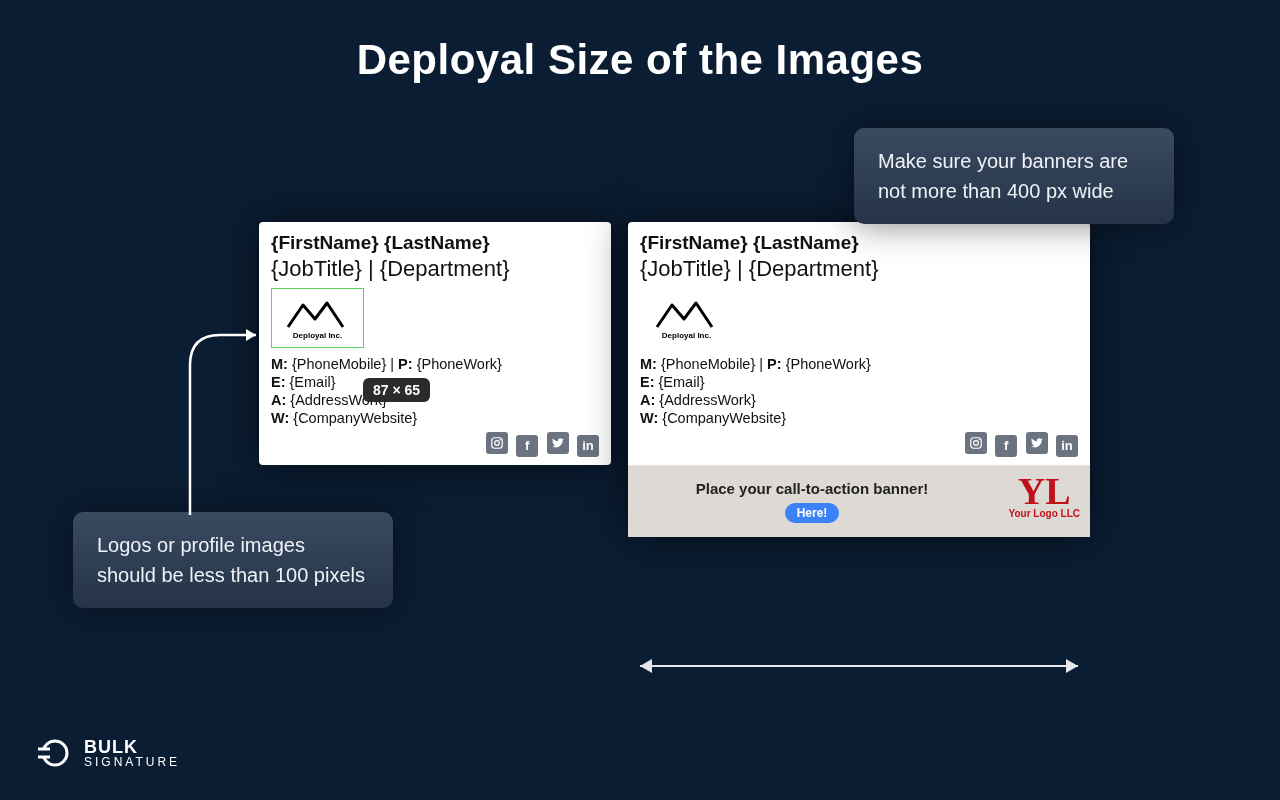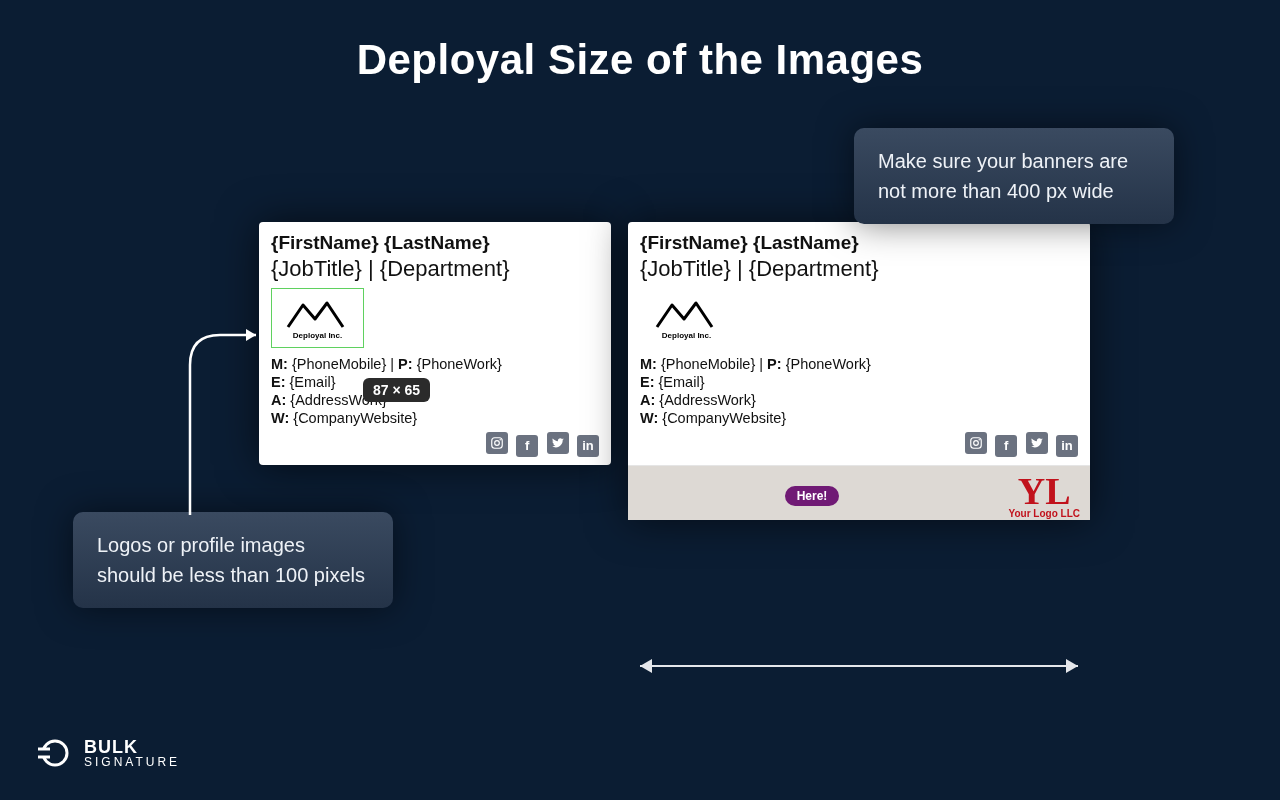--- a/index.html
+++ b/index.html
@@ -63,21 +63,21 @@
     margin:8px -12px -8px -12px;
     background:#ddd9d4;
     padding:14px 110px 14px 16px;
     position:relative;
     text-align:center;
     border-top:1px solid #e5e5e5;
   }
   .banner-title { font-weight:700; font-size:15px; color:#222; }
   .banner-btn {
     display:inline-block; margin-top:6px;
-    background:#701a75; color:#fff;
+    background:#3b82f6; color:#fff;
     font-size:12px; font-weight:600;
     padding:3px 12px; border-radius:10px;
   }
   .banner-logo {
     position:absolute; right:10px; top:8px;
     text-align:center;
   }
   .banner-logo .yl { font-size:38px; font-weight:800; color:#c1121c; font-family:Georgia,serif; line-height:0.9;}
   .banner-logo .ylsub { font-size:10px; font-weight:700; color:#c1121c; }
   
@@ -204,20 +204,21 @@
       </span>
     <span class="sicon">f</span>
     <span class="sicon">
         <svg viewBox="0 0 24 24">
           <path d="M22 5.8c-.7.3-1.5.6-2.3.7.8-.5 1.5-1.3 1.8-2.2-.8.5-1.7.8-2.6 1C18 4.5 17 4 15.8 4c-2.2 0-4 1.8-4 4 0 .3 0 .6.1.9C8.3 8.7 5.1 7 3 4.4c-.3.6-.5 1.3-.5 2 0 1.4.7 2.6 1.8 3.3-.7 0-1.3-.2-1.8-.5v.1c0 1.9 1.4 3.6 3.2 3.9-.3.1-.7.1-1 .1-.3 0-.5 0-.8-.1.5 1.6 2 2.8 3.8 2.8-1.4 1.1-3.1 1.7-5 1.7H2c1.8 1.2 4 1.9 6.3 1.9 7.5 0 11.7-6.3 11.7-11.7v-.5c.8-.6 1.5-1.3 2-2.1z"></path>
         </svg>
       </span>
     <span class="sicon">in</span>
   </div>
   <div class="banner">
+    <div class="banner-title">Place your call-to-action banner!</div>
     <div class="banner-btn">Here!</div>
     <div class="banner-logo">
       <div class="yl">YL</div>
       <div class="ylsub">Your Logo LLC</div>
     </div>
   </div>
 </div>
 
 <div class="callout callout1">Logos or profile images should be less than 100 pixels</div>
 <div class="callout callout2">Make sure your banners are not more than 400 px wide</div>

